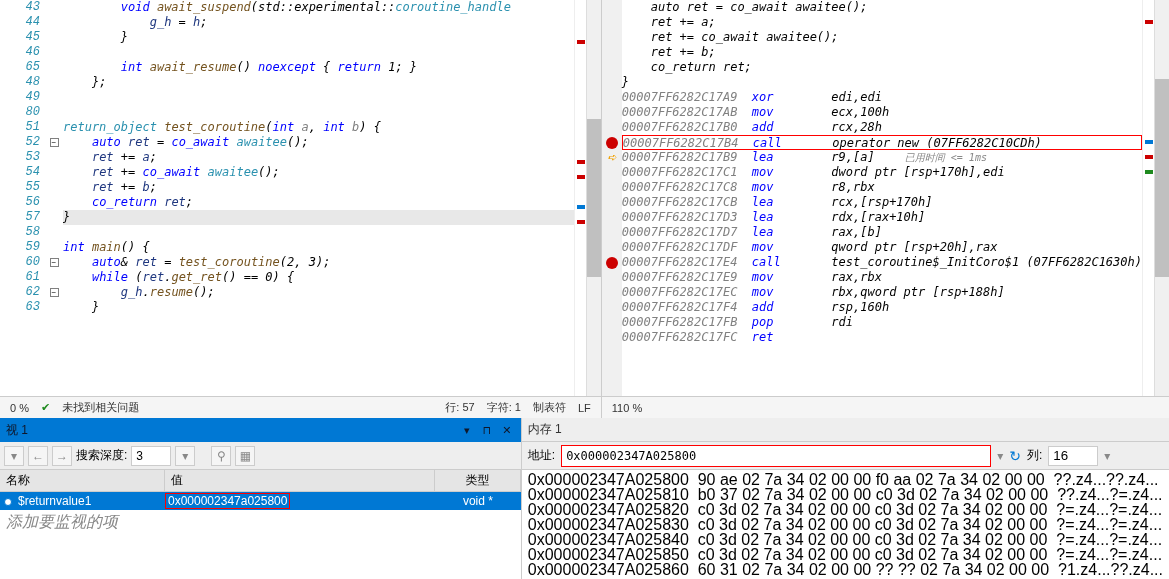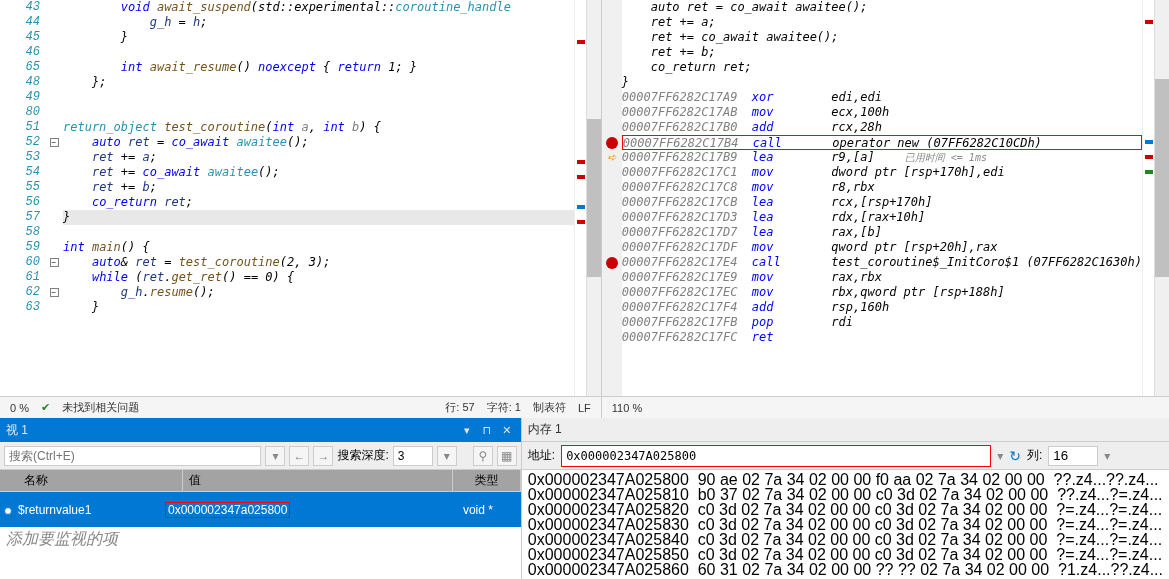--- a/index.html
+++ b/index.html
@@ -22,36 +22,36 @@
 .var { color: #1f377f; }
 .gray { color: #808080; }
 .highlight-line { background: #e8e8e8; }
 .status-bar { height: 22px; background: #f5f5f5; border-top: 1px solid #ccc; display: flex; align-items: center; font-size: 11px; padding: 0 4px; font-style: normal; color: #333; font-family: 'Segoe UI', sans-serif; }
 .status-bar .spacer { flex: 1; }
 .status-bar span { margin: 0 6px; }
 .check-icon { color: #1e8a1e; margin-right: 4px; }
 .bottom-row { display: flex; flex: 1; }
 .watch-panel { width: 536px; display: flex; flex-direction: column; border-right: 1px solid #ccc; }
 .memory-panel { flex: 1; display: flex; flex-direction: column; }
-.panel-header { height: 24px; background: #0078d4; color: #e5e5e5; display: flex; align-items: center; padding: 0 6px; font-size: 12px; font-family: 'Segoe UI', sans-serif; }
+.panel-header { height: 24px; background: #0078d4; color: #0f172a; display: flex; align-items: center; padding: 0 6px; font-size: 12px; font-family: 'Segoe UI', sans-serif; }
 .panel-header.mem { background: #eee; color: #333; border-bottom: 1px solid #ccc; justify-content: flex-end; }
 .panel-header .title { flex: 1; }
 .panel-header .icon-btn { width: 16px; height: 16px; margin-left: 4px; cursor: pointer; display: inline-flex; align-items: center; justify-content: center; font-size: 11px; }
 .toolbar { height: 28px; background: #eee; border-bottom: 1px solid #ccc; display: flex; align-items: center; padding: 0 4px; font-family: 'Segoe UI', sans-serif; font-size: 12px; gap: 4px; }
 .toolbar input[type="text"] { height: 20px; border: 1px solid #ccc; padding: 0 4px; font-size: 12px; }
 .toolbar .search-input { width: 140px; flex: 1; }
 .toolbar .nav-btn { width: 20px; height: 20px; border: 1px solid #ccc; background: #f5f5f5; cursor: pointer; display: inline-flex; align-items: center; justify-content: center; color: #888; }
 .toolbar .depth-sel { width: 40px; height: 20px; border: 1px solid #ccc; }
-.table-header { height: 22px; background: #a3a3a3; border-bottom: 1px solid #ccc; display: flex; font-family: 'Segoe UI', sans-serif; font-size: 12px; padding-left: 18px; }
+.table-header { height: 22px; background: #e5e5e5; border-bottom: 1px solid #ccc; display: flex; font-family: 'Segoe UI', sans-serif; font-size: 12px; }
 .table-header div { padding: 2px 6px; border-right: 1px solid #ccc; }
 .col-name { width: 165px; }
 .col-value { width: 270px; }
 .col-type { flex: 1; text-align: center; }
 .table-body { flex: 1; overflow: auto; font-family: 'Segoe UI', sans-serif; font-size: 12px; }
-.table-row { height: 35px; display: flex; align-items: center; }
+.table-row { height: 18px; display: flex; align-items: center; }
 .table-row.selected { background: #0078d4; color: #fff; }
 .table-row .col-name { padding-left: 18px; position: relative; }
 .bullet { position: absolute; left: 4px; top: 4px; width: 8px; height: 8px; background: #0078d4; border-radius: 50%; border: 1px solid #fff; }
 .table-row.selected .bullet { background: #fff; border-color: #0078d4; }
 .value-box { border: 1px solid red; padding: 0 2px; display: inline-block; }
 .add-item { color: #888; font-style: italic; padding: 2px 6px; font-family: 'Segoe UI', sans-serif; font-size: 16px; }
 .mem-toolbar { height: 28px; background: #eee; border-bottom: 1px solid #ccc; display: flex; align-items: center; padding: 0 6px; font-family: 'Segoe UI', sans-serif; font-size: 12px; gap: 6px; }
 .mem-addr-input { flex: 1; max-width: 430px; height: 22px; border: 1px solid red; padding: 0 4px; font-family: Consolas, monospace; font-size: 12px; }
 .mem-cols-input { width: 50px; height: 20px; border: 1px solid #ccc; padding: 0 4px; }
 .refresh-icon { color: #0078d4; cursor: pointer; font-size: 14px; }
@@ -217,21 +217,20 @@
   <div class="bottom-row">
 
     <div class="watch-panel">
       <div class="panel-header">
         <span class="title">视 1</span>
         <span class="icon-btn">▾</span>
         <span class="icon-btn">⊓</span>
         <span class="icon-btn">✕</span>
       </div>
       <div class="toolbar">
-        <input type="text" class="search-input" placeholder="搜索(Ctrl+E)" style="">
         <span class="nav-btn">▾</span>
         <span class="nav-btn">←</span>
         <span class="nav-btn">→</span>
         <span>搜索深度:</span>
         <input type="text" class="depth-sel" value="3" style="">
         <span class="nav-btn">▾</span>
         <span style="width:8px"></span>
         <span class="nav-btn">⚲</span>
         <span class="nav-btn">▦</span>
       </div>

